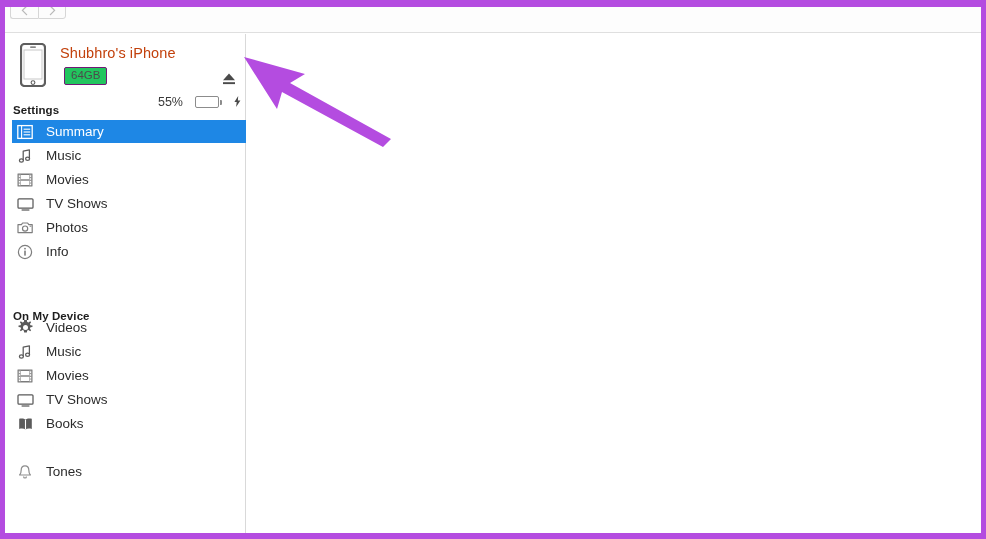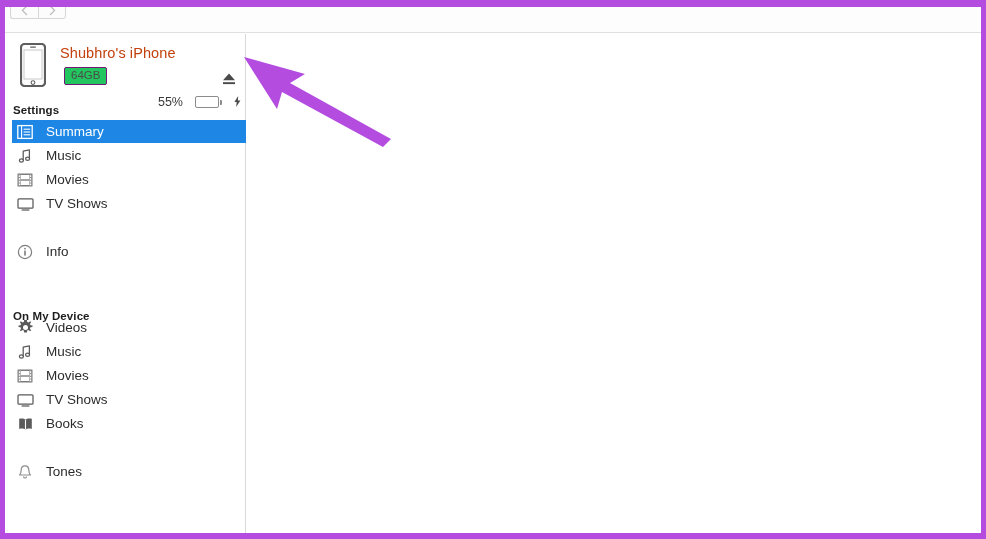--- a/index.html
+++ b/index.html
@@ -322,20 +322,30 @@
       <div class="row" style="top:158px;">
         <span class="ricon">
           <svg width="17" height="16" viewBox="0 0 17 16" aria-hidden="true">
             <rect x="1.0" y="2.8" width="15" height="9.4" rx="1" fill="none" stroke="#5a5a5a" stroke-width="1.25"></rect>
             <line x1="4.6" y1="14.0" x2="12.4" y2="14.0" stroke="#5a5a5a" stroke-width="1.25"></line>
           </svg>
         </span>
         <span class="rlabel">TV Shows</span>
       </div>
 
+      <div class="row" style="top:182px;">
+        <span class="ricon">
+          <svg width="17" height="16" viewBox="0 0 17 16" aria-hidden="true">
+            <path d="M1 4.6 h3.4 l1.2 -1.6 h5.0 l1.2 1.6 h3.4 v8.0 h-14.2 z" fill="none" stroke="#7e7e7e" stroke-width="1.2" stroke-linejoin="round"></path>
+            <circle cx="8.1" cy="8.6" r="2.6" fill="none" stroke="#7e7e7e" stroke-width="1.2"></circle>
+            <rect x="12.6" y="5.6" width="1.8" height="1.3" fill="#9a9a9a"></rect>
+          </svg>
+        </span>
+        <span class="rlabel">Photos</span>
+      </div>
 
       <div class="row" style="top:206px;">
         <span class="ricon">
           <svg width="16" height="16" viewBox="0 0 16 16" aria-hidden="true">
             <circle cx="8" cy="8" r="6.6" fill="none" stroke="#7e7e7e" stroke-width="1.2"></circle>
             <rect x="7.3" y="6.6" width="1.4" height="5.0" fill="#6a6a6a"></rect>
             <rect x="7.3" y="3.9" width="1.4" height="1.5" fill="#6a6a6a"></rect>
           </svg>
         </span>
         <span class="rlabel">Info</span>

